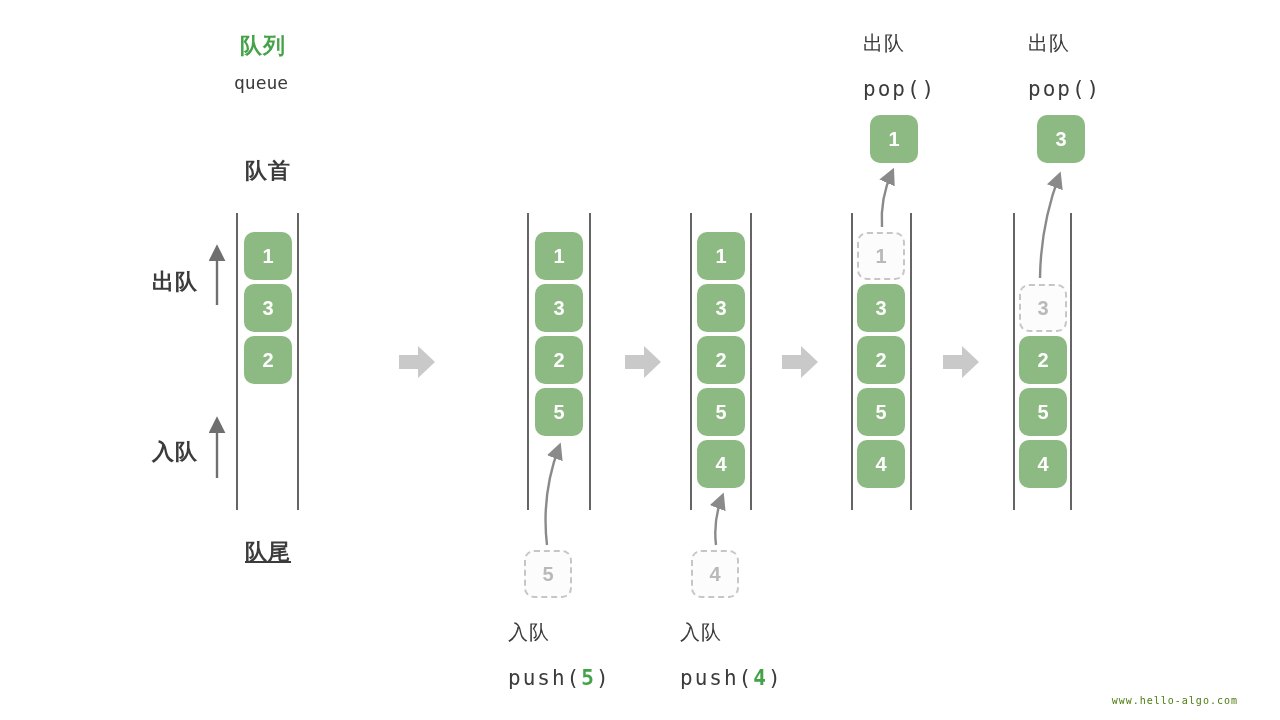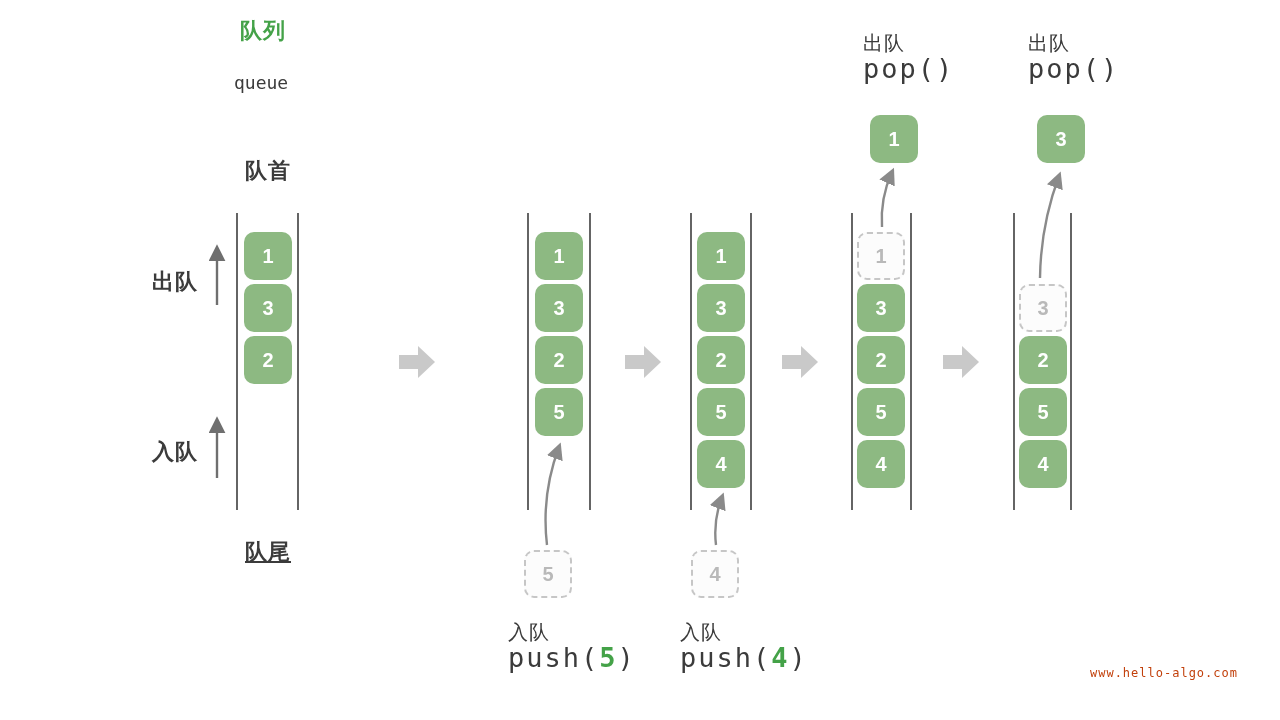--- a/index.html
+++ b/index.html
@@ -15,36 +15,36 @@
     position:absolute;width:48px;height:48px;border-radius:10px;
     display:flex;align-items:center;justify-content:center;
     font-size:20px;font-weight:700;box-sizing:border-box;
   }
   .qbox.solid{color:#ffffff;}
   .qbox.dashed{border:2px dashed #c6c6c6;background:#fcfcfc;color:#b9b9b9;}
   .oplabel{position:absolute;white-space:nowrap;}
   .oplabel .zh{font-size:20px;font-weight:500;letter-spacing:1px;line-height:24px;}
   .oplabel .code{
     font-family:"DejaVu Sans Mono","Liberation Mono",monospace;
-    font-size:27px;letter-spacing:2px;line-height:24px;margin-top:2px;color:#3b3b3b;
+    font-size:21px;letter-spacing:2px;line-height:24px;margin-top:22px;color:#3b3b3b;
   }
   .oplabel .code .arg{font-weight:700;}
   .watermark{
-    position:absolute;right:42px;bottom:40px;
+    position:absolute;right:42px;bottom:14px;
     font-family:"DejaVu Sans Mono","Liberation Mono",monospace;
-    font-size:12px;color:#c2410c;letter-spacing:1px;
+    font-size:10px;color:#4d7c0f;letter-spacing:1px;
   }
   svg#overlay{position:absolute;left:0;top:0;pointer-events:none;}
 </style>
 </head>
 <body>
 
 <div id="stage">
 
-  <div class="abs title-zh" style="left: 240px; top: 16px; color: rgb(68, 162, 72);">队列</div>
+  <div class="abs title-zh" style="left: 240px; top: 31px; color: rgb(68, 162, 72);">队列</div>
   <div class="abs title-en" style="left:234px;top:72px;">queue</div>
 
   <div class="abs cjk-bold" style="left:245px;top:156px;">队首</div>
   <div class="abs cjk-bold" style="left:245px;top:537px;text-decoration:underline;">队尾</div>
   <div class="abs cjk-bold" style="left:152px;top:267px;">出队</div>
   <div class="abs cjk-bold" style="left:152px;top:437px;">入队</div>
 
   <div id="columns">
       <div class="qbox solid" style="left: 244px; top: 232px; background: rgb(141, 185, 130);">1</div>
       <div class="qbox solid" style="left: 244px; top: 284px; background: rgb(141, 185, 130);">3</div>

